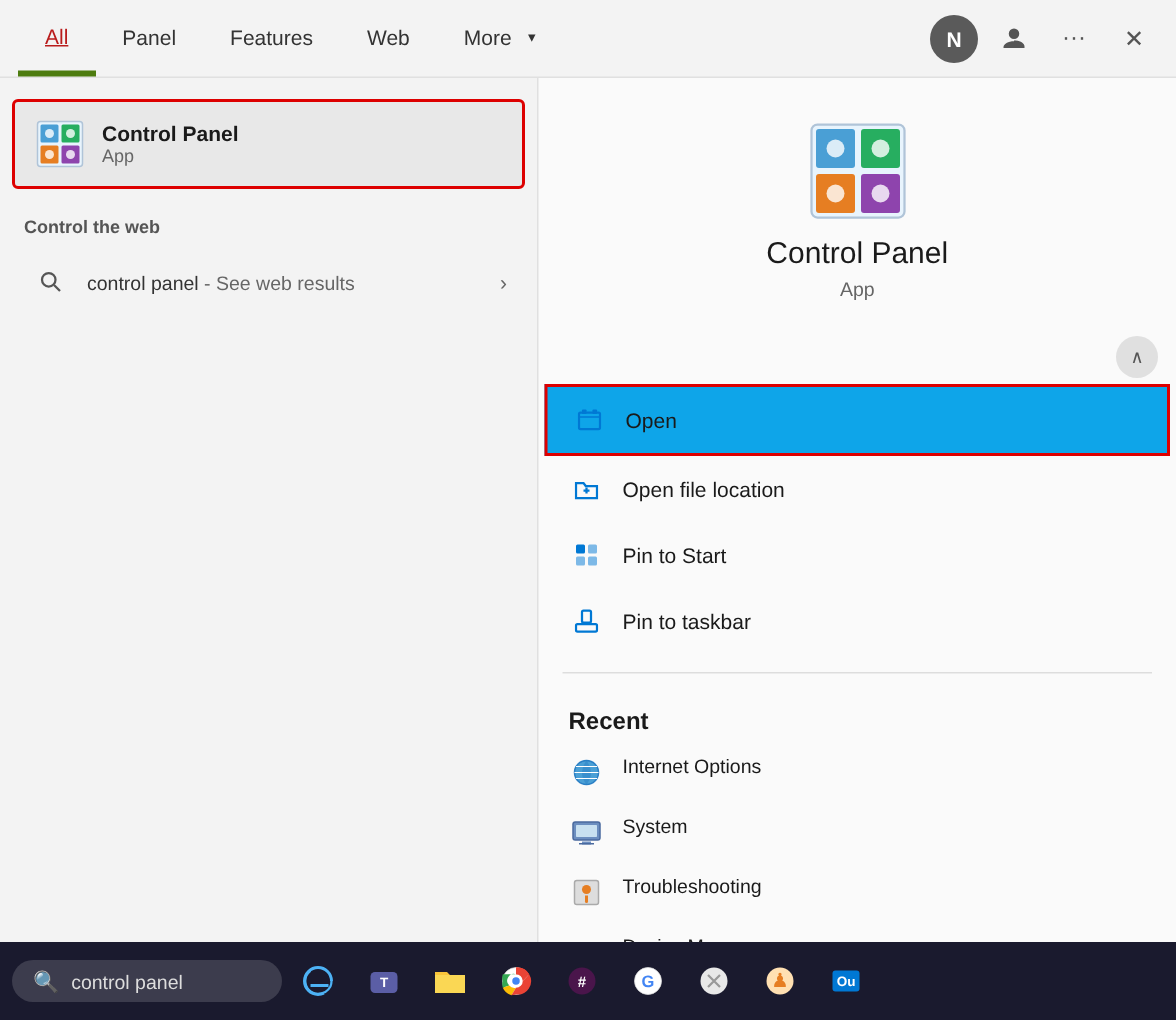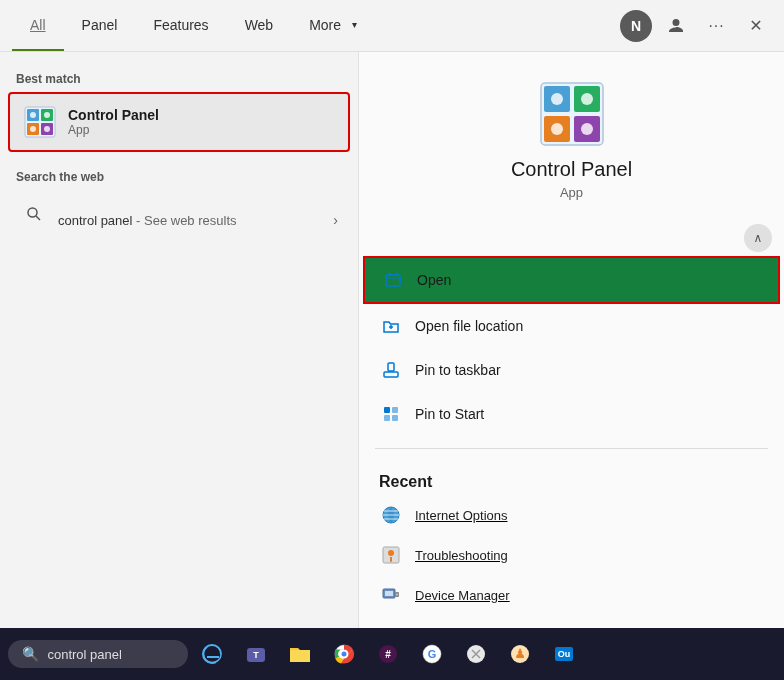--- a/index.html
+++ b/index.html
@@ -48,22 +48,22 @@
       display: flex;
       align-items: center;
       font-size: 14px;
       color: #333;
       cursor: pointer;
       border-bottom: 2px solid transparent;
       position: relative;
     }
 
     .nav-tab.active {
-      border-bottom: 2px solid #4d7c0f;
-      color: #737373;
+      border-bottom: 4px solid #4d7c0f;
+      color: #b91c1c;
       text-decoration: underline;
     }
 
     .nav-tab-more {
       display: flex;
       align-items: center;
       gap: 8px;
     }
 
     .nav-right {
@@ -158,21 +158,21 @@
     }
 
     .item-text .item-sub {
       font-size: 12px;
       color: #666;
     }
 
     
     .web-search-item {
       display: flex;
-      align-items: flex-end;
+      align-items: center;
       padding: 10px 12px;
       margin: 2px 8px;
       border-radius: 4px;
       cursor: pointer;
     }
 
     .search-icon-circle {
       width: 28px;
       height: 28px;
       margin-right: 10px;
@@ -251,21 +251,21 @@
 
     .action-item {
       display: flex;
       align-items: center;
       padding: 10px 20px;
       cursor: pointer;
       background: transparent;
     }
 
     .action-item.highlighted {
-      background: #15803d;
+      background: #0ea5e9;
       border: 2px solid #d00;
       margin: 0 4px;
       padding: 10px 16px;
     }
 
     .action-icon {
       width: 24px;
       height: 24px;
       margin-right: 12px;
       display: flex;
@@ -307,24 +307,22 @@
 
     .recent-label {
       font-size: 16px;
       font-weight: 600;
       color: #1a1a1a;
       padding: 8px 20px 4px;
     }
 
     .recent-item {
       display: flex;
-      align-items: center;
       padding: 8px 20px;
       cursor: pointer;
-      text-decoration: underline;
     }
 
     .recent-icon {
       width: 24px;
       height: 24px;
       margin-right: 12px;
       flex-shrink: 0;
       display: flex;
       align-items: center;
       justify-content: center;
@@ -421,21 +419,20 @@
       </div>
       <div class="icon-btn">
         <span>✕</span>
       </div>
     </div>
   </div>
 
   <div class="content-area">
 
     <div class="left-panel">
-      <div class="section-label">Best match</div>
 
       <div class="best-match-item">
         <div class="item-icon">
 
           <svg width="32" height="32" viewBox="0 0 32 32">
             <rect x="1" y="1" width="30" height="30" rx="2" fill="#e8f4fd" stroke="#b0c4d8" stroke-width="1"></rect>
             <rect x="3" y="3" width="12" height="12" rx="1" fill="#4a9fd5"></rect>
             <circle cx="9" cy="9" r="3" fill="white" opacity="0.8"></circle>
             <rect x="3" y="17" width="12" height="12" rx="1" fill="#e67e22"></rect>
             <circle cx="9" cy="23" r="3" fill="white" opacity="0.8"></circle>
@@ -444,21 +441,21 @@
             <rect x="17" y="17" width="12" height="12" rx="1" fill="#8e44ad"></rect>
             <circle cx="23" cy="23" r="3" fill="white" opacity="0.8"></circle>
           </svg>
         </div>
         <div class="item-text">
           <div class="item-name">Control Panel</div>
           <div class="item-sub">App</div>
         </div>
       </div>
 
-      <div class="section-label" style="margin-top:8px;">Search the web</div>
+      <div class="section-label" style="margin-top:8px;">Control the web</div>
       <div class="web-search-item">
         <div class="search-icon-circle">
           <svg width="16" height="16" viewBox="0 0 16 16" fill="none">
             <circle cx="6.5" cy="6.5" r="4.5" stroke="#555" stroke-width="1.5"></circle>
             <line x1="10" y1="10" x2="14" y2="14" stroke="#555" stroke-width="1.5"></line>
           </svg>
         </div>
         <div class="web-search-text">
           <span class="query">control panel</span><span class="suffix"> - See web results</span>
         </div>
@@ -513,37 +510,37 @@
               <line x1="6" y1="9" x2="10" y2="9" stroke="#0078d4" stroke-width="1.5"></line>
               <line x1="8" y1="7" x2="8" y2="11" stroke="#0078d4" stroke-width="1.5"></line>
             </svg>
           </div>
           <div class="action-label">Open file location</div>
         </div>
 
         <div class="action-item">
           <div class="action-icon">
             <svg width="16" height="16" viewBox="0 0 16 16" fill="none">
-              <rect x="1" y="10" width="14" height="5" rx="1" stroke="#0078d4" stroke-width="1.5" fill="none"></rect>
-              <rect x="5" y="1" width="6" height="8" rx="1" stroke="#0078d4" stroke-width="1.5" fill="none"></rect>
-            </svg>
-          </div>
-          <div class="action-label">Pin to taskbar</div>
-        </div>
-
-        <div class="action-item">
-          <div class="action-icon">
-            <svg width="16" height="16" viewBox="0 0 16 16" fill="none">
               <rect x="1" y="1" width="6" height="6" rx="1" fill="#0078d4"></rect>
               <rect x="9" y="1" width="6" height="6" rx="1" fill="#0078d4" opacity="0.5"></rect>
               <rect x="1" y="9" width="6" height="6" rx="1" fill="#0078d4" opacity="0.5"></rect>
               <rect x="9" y="9" width="6" height="6" rx="1" fill="#0078d4" opacity="0.5"></rect>
             </svg>
           </div>
           <div class="action-label">Pin to Start</div>
+        </div>
+
+        <div class="action-item">
+          <div class="action-icon">
+            <svg width="16" height="16" viewBox="0 0 16 16" fill="none">
+              <rect x="1" y="10" width="14" height="5" rx="1" stroke="#0078d4" stroke-width="1.5" fill="none"></rect>
+              <rect x="5" y="1" width="6" height="8" rx="1" stroke="#0078d4" stroke-width="1.5" fill="none"></rect>
+            </svg>
+          </div>
+          <div class="action-label">Pin to taskbar</div>
         </div>
       </div>
 
       <div class="panel-divider"></div>
 
       <div class="recent-section">
         <div class="recent-label">Recent</div>
 
         <div class="recent-item">
           <div class="recent-icon">
@@ -551,20 +548,31 @@
               <circle cx="10" cy="10" r="8" fill="#4a9fd5" stroke="#2a7fc5" stroke-width="1"></circle>
               <path d="M10 2 Q13 6 13 10 Q13 14 10 18 Q7 14 7 10 Q7 6 10 2Z" fill="#2a7fc5" opacity="0.5"></path>
               <line x1="2" y1="10" x2="18" y2="10" stroke="white" stroke-width="0.8"></line>
               <line x1="3" y1="6" x2="17" y2="6" stroke="white" stroke-width="0.8"></line>
               <line x1="3" y1="14" x2="17" y2="14" stroke="white" stroke-width="0.8"></line>
             </svg>
           </div>
           <div class="recent-name">Internet Options</div>
         </div>
 
+        <div class="recent-item">
+          <div class="recent-icon">
+            <svg width="20" height="20" viewBox="0 0 20 20">
+              <rect x="1" y="3" width="18" height="12" rx="1.5" fill="#6c8ebf" stroke="#4a6a9f" stroke-width="1"></rect>
+              <rect x="3" y="5" width="14" height="8" rx="0.5" fill="#c8e0f0"></rect>
+              <rect x="7" y="16" width="6" height="2" fill="#6c8ebf"></rect>
+              <rect x="5" y="17" width="10" height="1" fill="#4a6a9f"></rect>
+            </svg>
+          </div>
+          <div class="recent-name">System</div>
+        </div>
 
 
         <div class="recent-item">
           <div class="recent-icon">
             <svg width="20" height="20" viewBox="0 0 20 20">
               <rect x="2" y="2" width="16" height="16" rx="1.5" fill="#ddd" stroke="#aaa" stroke-width="1"></rect>
               <circle cx="10" cy="8" r="3" fill="#e67e22"></circle>
               <line x1="10" y1="12" x2="10" y2="16" stroke="#e67e22" stroke-width="2"></line>
               <circle cx="10" cy="16" r="1" fill="#e67e22"></circle>
             </svg>

